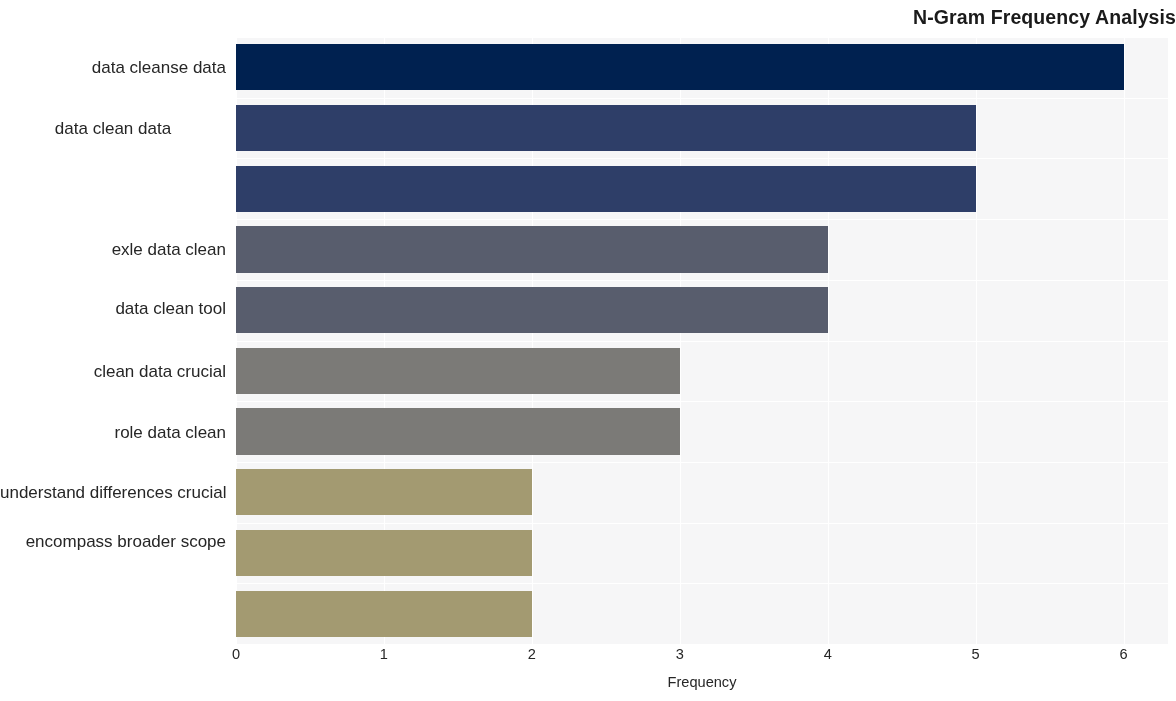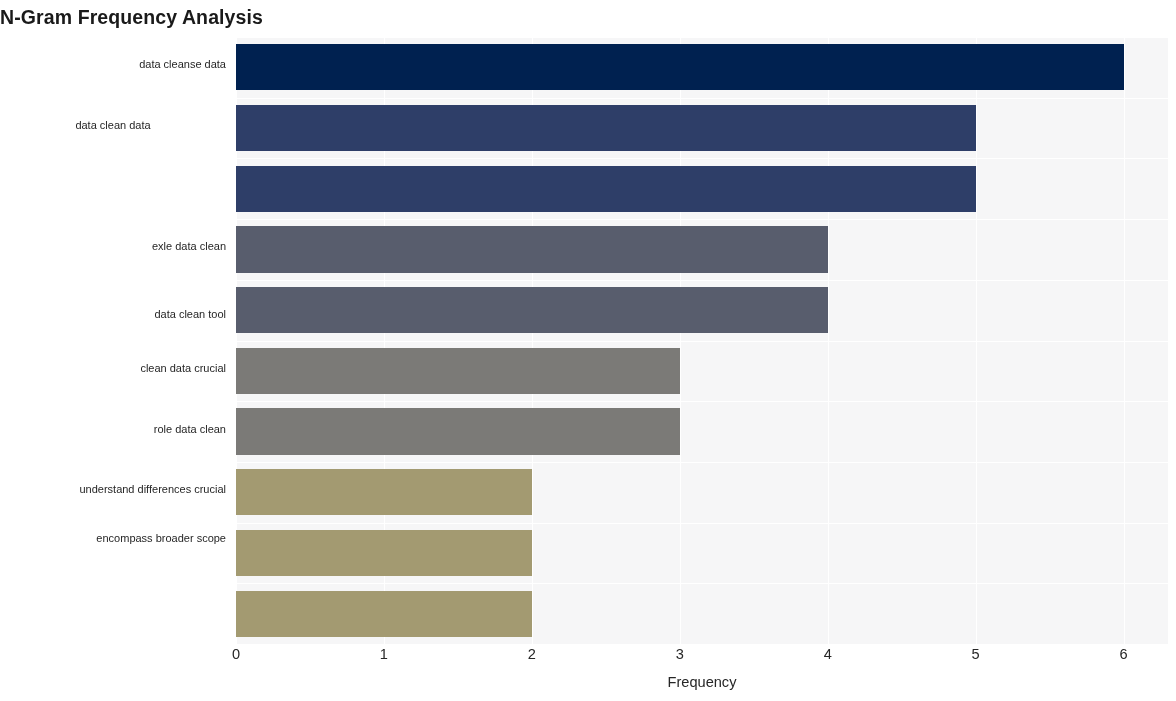--- a/index.html
+++ b/index.html
@@ -20,21 +20,21 @@
     width: 1176px;
     height: 701px;
   }
 
   
   #chart-title {
     position: absolute;
     left: 0;
     top: 6px;
     width: 1176px;
-    text-align: left;
+    text-align: right;
     font-size: 19.5px;
     font-weight: bold;
     color: #1a1a1a;
     letter-spacing: 0.1px;
   }
 
   
   #plot-area {
     position: absolute;
     left: 236px;
@@ -85,21 +85,21 @@
     left: 0;
     top: 37px;
     width: 226px;
     height: 607px;
   }
   .y-label {
     position: absolute;
     right: 0;
     width: 226px;
     text-align: right;
-    font-size: 11px;
+    font-size: 17px;
     color: #262626;
     white-space: nowrap;
   }
 
   
   #x-ticks {
     position: absolute;
     left: 236px;
     top: 646px;
     width: 932px;
@@ -181,21 +181,21 @@
         <div class="bar-row" style="top: 553.584px; height: 46.132px;">
           <div class="bar" title="broader scope include: 2" style="width: 295.873px; background: rgb(163, 154, 113);"></div>
         </div>
       </div>
   </div>
 
   <div id="y-labels">
       <div class="y-label" style="top: 21.35px;">data cleanse data</div>
       <div class="y-label" style="top: 82.05px; text-align: center;">data clean data</div>
       <div class="y-label" style="top: 203.45px;">exle data clean</div>
-      <div class="y-label" style="top: 271px;">data clean tool</div>
+      <div class="y-label" style="top: 262px;">data clean tool</div>
       <div class="y-label" style="top: 324.85px;">clean data crucial</div>
       <div class="y-label" style="top: 385.55px;">role data clean</div>
       <div class="y-label" style="top: 446.25px;">understand differences crucial</div>
       <div class="y-label" style="top: 495px;">encompass broader scope</div>
     </div>
 
   <div id="x-ticks">
       <div class="x-tick" style="left: 0px;">0</div>
       <div class="x-tick" style="left: 147.937px;">1</div>
       <div class="x-tick" style="left: 295.873px;">2</div>

